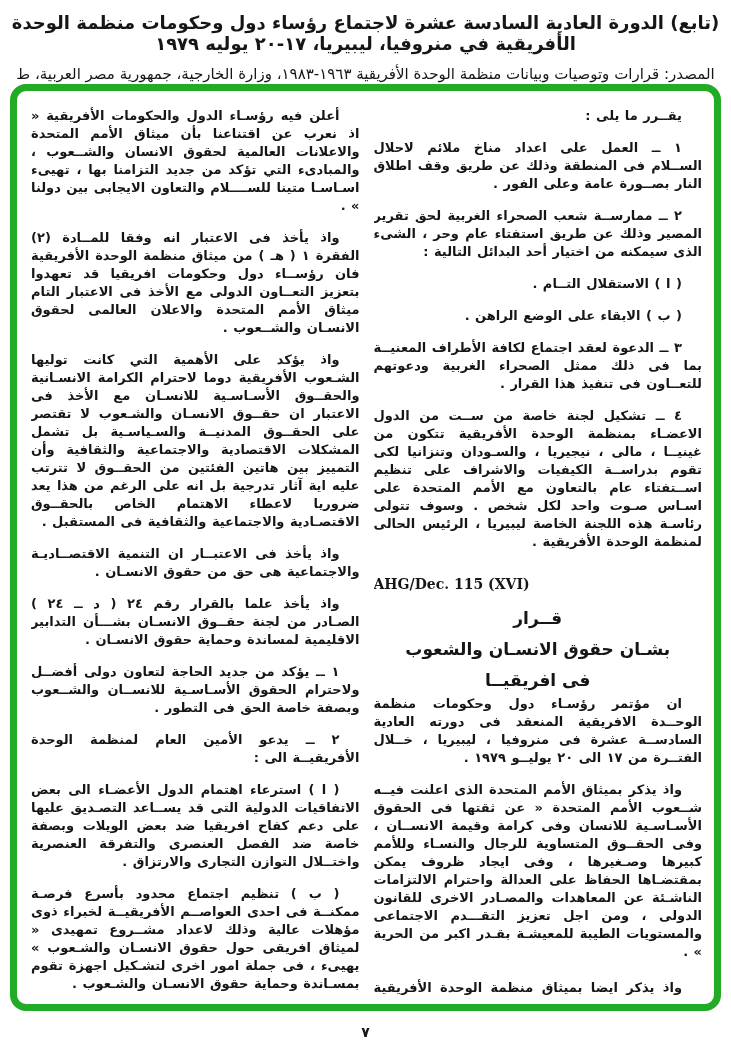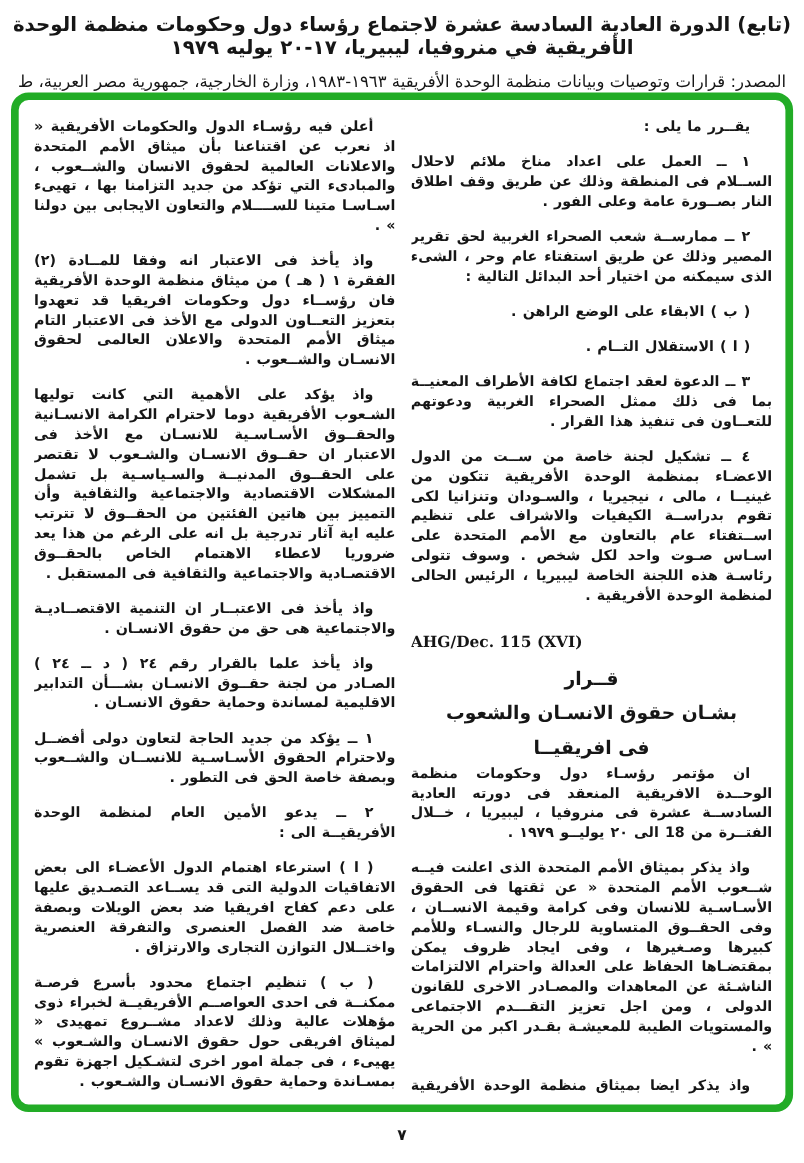--- a/index.html
+++ b/index.html
@@ -105,32 +105,32 @@
   <div class="header-line1">(تابع) الدورة العادية السادسة عشرة لاجتماع رؤساء دول وحكومات منظمة الوحدة الأفريقية في منروفيا، ليبيريا، ١٧-٢٠ يوليه ١٩٧٩</div>
   <div class="header-line2">المصدر: قرارات وتوصيات وبيانات منظمة الوحدة الأفريقية ١٩٦٣-١٩٨٣، وزارة الخارجية، جمهورية مصر العربية، ط ١٩٨٥، ص ٥٧٦-٥٨٣</div>
 </div>
 
 <div class="frame" style="border-color: rgb(34, 172, 38);">
 
   <div class="col">
     <p class="para"><span>يقــرر ما يلى :</span></p>
     <p class="para"><span>١ ــ العمل على اعداد مناخ ملائم لاحلال الســلام فى المنطقة وذلك عن طريق وقف اطلاق النار بصــورة عامة وعلى الفور .</span></p>
     <p class="para"><span>٢ ــ ممارســة شعب الصحراء الغربية لحق تقرير المصير وذلك عن طريق استفتاء عام وحر ، الشىء الذى سيمكنه من اختيار أحد البدائل التالية :</span></p>
+    <p class="para"><span>( ا ) الاستقلال التــام .</span></p>
     <p class="para"><span>( ب ) الابقاء على الوضع الراهن .</span></p>
-    <p class="para"><span>( ا ) الاستقلال التــام .</span></p>
     <p class="para"><span>٣ ــ الدعوة لعقد اجتماع لكافة الأطراف المعنيــة بما فى ذلك ممثل الصحراء الغربية ودعوتهم للتعــاون فى تنفيذ هذا القرار .</span></p>
     <p class="para"><span>٤ ــ تشكيل لجنة خاصة من ســت من الدول الاعضـاء بمنظمة الوحدة الأفريقية تتكون من غينيــا ، مالى ، نيجيريا ، والسـودان وتنزانيا لكى تقوم بدراســة الكيفيات والاشراف على تنظيم اســتفتاء عام بالتعاون مع الأمم المتحدة على اسـاس صـوت واحد لكل شخص . وسوف تتولى رئاسـة هذه اللجنة الخاصة ليبيريا ، الرئيس الحالى لمنظمة الوحدة الأفريقية .</span></p>
 
     <p class="latin-code">AHG/Dec. 115 (XVI)</p>
 
     <p class="heading">قــرار</p>
     <p class="heading">بشـان حقوق الانسـان والشعوب</p>
     <p class="heading heading-last">فى افريقيــا</p>
 
-    <p class="para"><span>ان مؤتمر رؤسـاء دول وحكومات منظمة الوحــدة الافريقية المنعقد فى دورته العادية السادســة عشرة فى منروفيا ، ليبيريا ، خــلال الفتــرة من 18 الى ٢٠ يوليــو ١٩٧٩ .</span></p>
+    <p class="para"><span>ان مؤتمر رؤسـاء دول وحكومات منظمة الوحــدة الافريقية المنعقد فى دورته العادية السادســة عشرة فى منروفيا ، ليبيريا ، خــلال الفتــرة من ١٧ الى ٢٠ يوليــو ١٩٧٩ .</span></p>
     <p class="para"><b class="lead">واذ يذكر</b><span> بميثاق الأمم المتحدة الذى اعلنت فيــه شــعوب الأمم المتحدة « عن ثقتها فى الحقوق الأسـاسـية للانسان وفى كرامة وقيمة الانســان ، وفى الحقــوق المتساوية للرجال والنسـاء وللأمم كبيرها وصـغيرها ، وفى ايجاد ظروف يمكن بمقتضـاها الحفاظ على العدالة واحترام الالتزامات الناشـئة عن المعاهدات والمصـادر الاخرى للقانون الدولى ، ومن اجل تعزيز التقـــدم الاجتماعى والمستويات الطيبة للمعيشـة بقـدر اكبر من الحرية » .</span></p>
     <p class="para mt-push"><b class="lead">واذ يذكر ايضا</b><span> بميثاق منظمة الوحدة الأفريقية الذى</span></p>
   </div>
 
   <div class="col">
     <p class="para"><span>أعلن فيه رؤسـاء الدول والحكومات الأفريقية « اذ نعرب عن اقتناعنا بأن ميثاق الأمم المتحدة والاعلانات العالمية لحقوق الانسان والشــعوب ، والمبادىء التي تؤكد من جديد التزامنا بها ، تهيىء اسـاسـا متينا للســــلام والتعاون الايجابى بين دولنا » .</span></p>
     <p class="para"><b class="lead">واذ يأخذ فى الاعتبار</b><span> انه وفقا للمــادة (٢) الفقرة ١ ( هـ ) من ميثاق منظمة الوحدة الأفريقية فان رؤســاء دول وحكومات افريقيا قد تعهدوا بتعزيز التعــاون الدولى مع الأخذ فى الاعتبار التام ميثاق الأمم المتحدة والاعلان العالمى لحقوق الانسـان والشــعوب .</span></p>
     <p class="para"><b class="lead">واذ يؤكد</b><span> على الأهمية التي كانت توليها الشـعوب الأفريقية دوما لاحترام الكرامة الانسـانية والحقــوق الأسـاسـية للانسـان مع الأخذ فى الاعتبار ان حقــوق الانسـان والشـعوب لا تقتصر على الحقــوق المدنيــة والسـياسـية بل تشمل المشكلات الاقتصادية والاجتماعية والثقافية وأن التمييز بين هاتين الفئتين من الحقــوق لا تترتب عليه اية آثار تدرجية بل انه على الرغم من هذا يعد ضروريا لاعطاء الاهتمام الخاص بالحقــوق الاقتصـادية والاجتماعية والثقافية فى المستقبل .</span></p>
     <p class="para"><b class="lead">واذ يأخذ فى الاعتبــار</b><span> ان التنمية الاقتصــاديـة والاجتماعية هى حق من حقوق الانسـان .</span></p>
     <p class="para"><b class="lead">واذ يأخذ علما</b><span> بالقرار رقم ٢٤ ( د ــ ٢٤ ) الصـادر من لجنة حقــوق الانسـان بشـــأن التدابير الاقليمية لمساندة وحماية حقوق الانسـان .</span></p>

